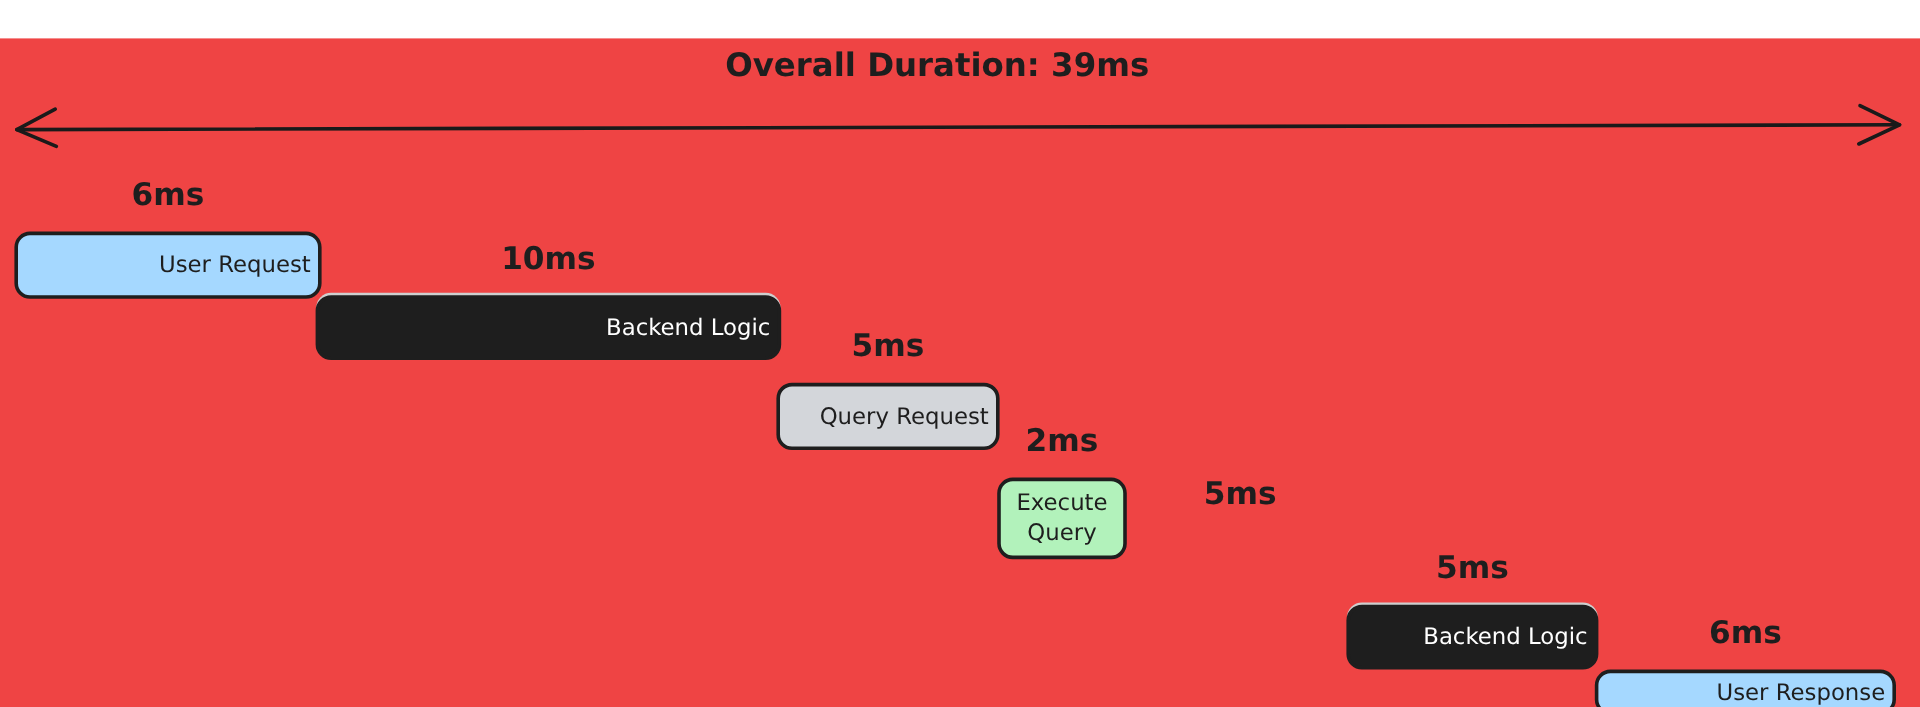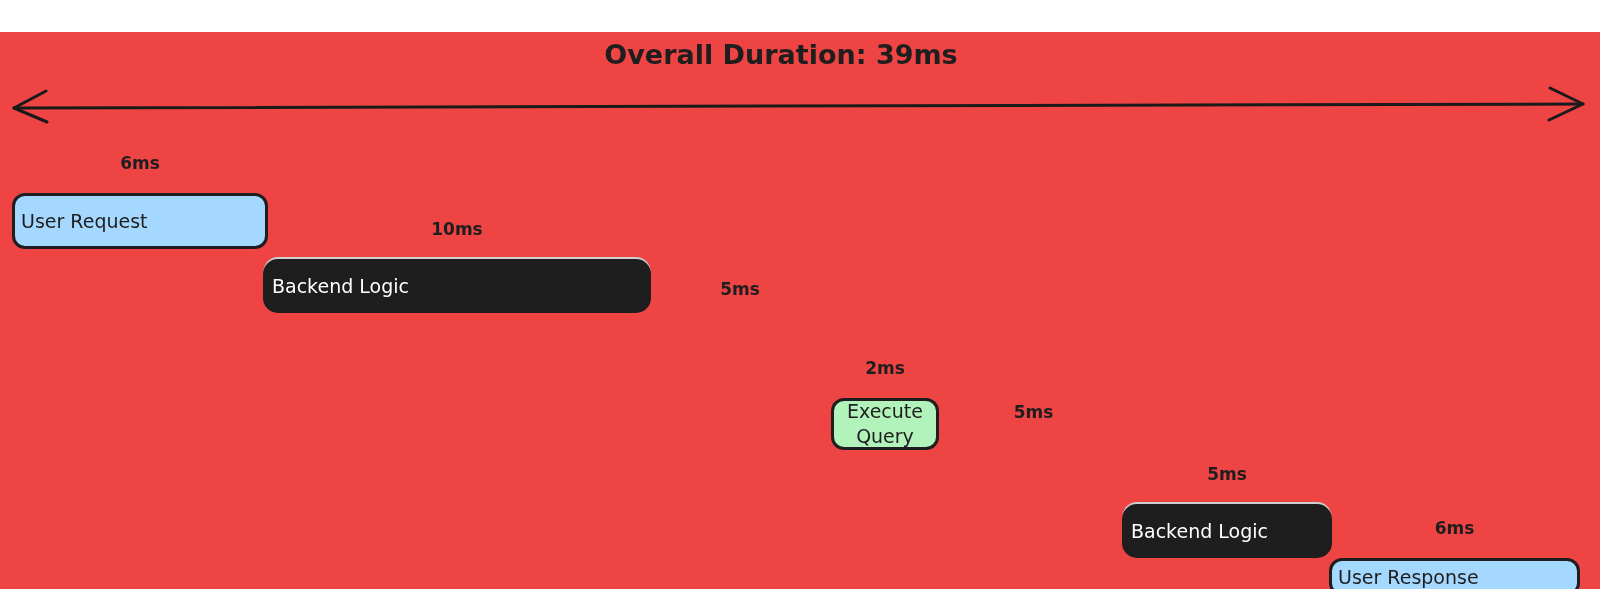--- a/index.html
+++ b/index.html
@@ -33,56 +33,55 @@
     top: 0;
   }
   .seg {
     position: absolute;
   }
   .dur {
     height: 42px;
     display: flex;
     align-items: flex-start;
     justify-content: center;
-    font-size: 17px;
+    font-size: 26px;
     font-weight: bold;
     line-height: 24px;
     color: #1e1e1e;
   }
   .box {
     box-sizing: border-box;
     display: flex;
     align-items: center;
-    justify-content: flex-start;
+    justify-content: flex-end;
     text-align: center;
     border: 3px solid #1e1e1e;
     border-radius: 13px;
     font-size: 19px;
     line-height: 25px;
     padding: 14px 6px;
     color: #1e1e1e;
   }
   .fill-blue  { background: #a5d8ff; }
   .fill-gray  { background: #d3d6da; }
   .fill-green { background: #b2f2bb; }
   .fill-dark  {
     background: #1e1e1e;
     border-color: #1e1e1e;
     color: #ffffff;
     box-shadow: 0 -2.5px 0 -0.5px #cfcfcf;
-    border-radius: 15px;
   }
   .seg1 { left: 12px;   top: 119px; width: 256px; }
   .seg1 .box { height: 56px; }
-  .seg2 { left: 263px;  top: 185px; width: 388px; }
+  .seg2 { left: 263px;  top: 172px; width: 388px; }
   .seg2 .box { height: 54px; }
   .seg3 { left: 647px;  top: 245px; width: 186px; }
   .seg3 .box { height: 56px; }
   .seg4 { left: 831px;  top: 324px; width: 108px; }
-  .seg4 .box { height: 52px; }
+  .seg4 .box { height: 68px; }
   .seg5 { left: 940px;  top: 368px; width: 187px; }
   .seg5 .box { height: 57px; }
   .seg6 { left: 1122px; top: 430px; width: 210px; }
   .seg6 .box { height: 54px; }
   .seg7 { left: 1329px; top: 484px; width: 251px; }
   .seg7 .box { height: 38px; }
 </style>
 </head>
 <body>
 
@@ -105,20 +104,23 @@
 
   <div class="seg seg2">
     <div class="dur">10ms</div>
     <div class="box fill-dark">
       <span>Backend Logic</span>
     </div>
   </div>
 
   <div class="seg seg3">
     <div class="dur">5ms</div>
+    <div class="box fill-gray">
+      <span>Query Request</span>
+    </div>
   </div>
 
   <div class="seg seg4">
     <div class="dur">2ms</div>
     <div class="box fill-green">
       <span>Execute Query</span>
     </div>
   </div>
 
   <div class="seg seg5">

